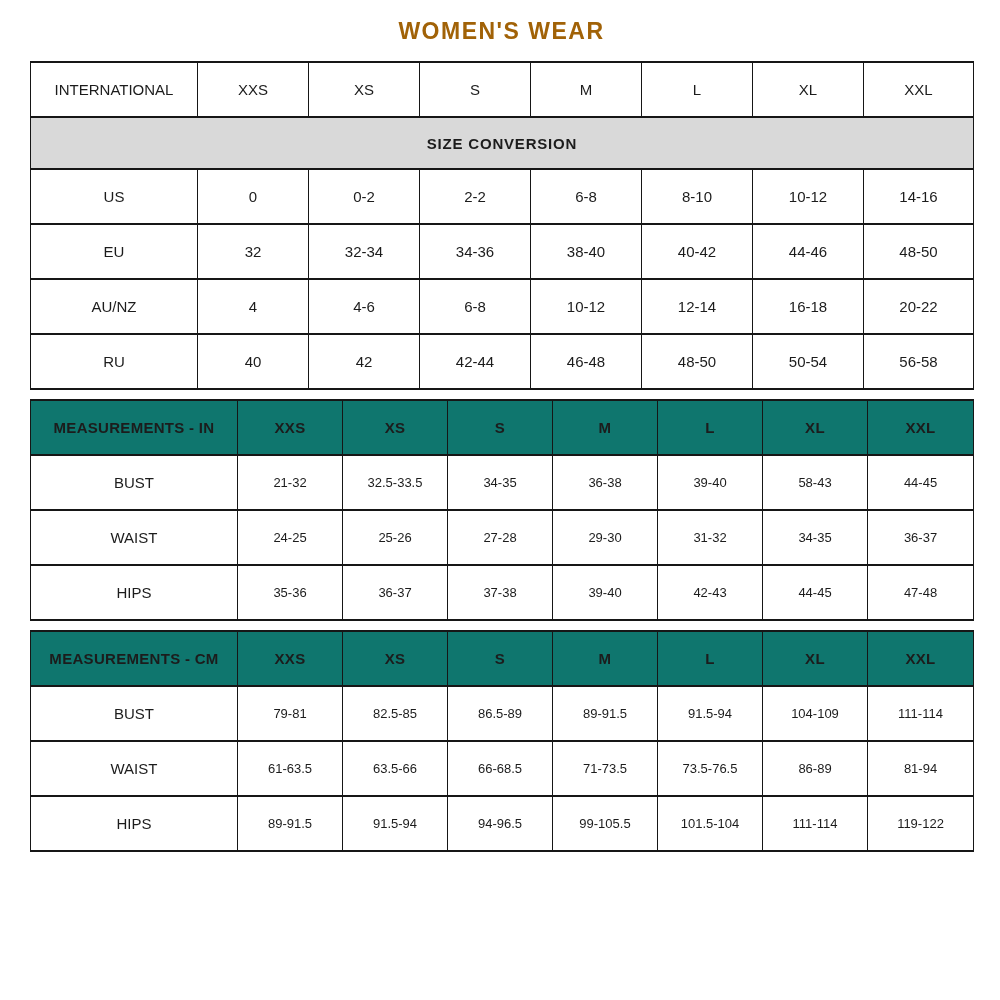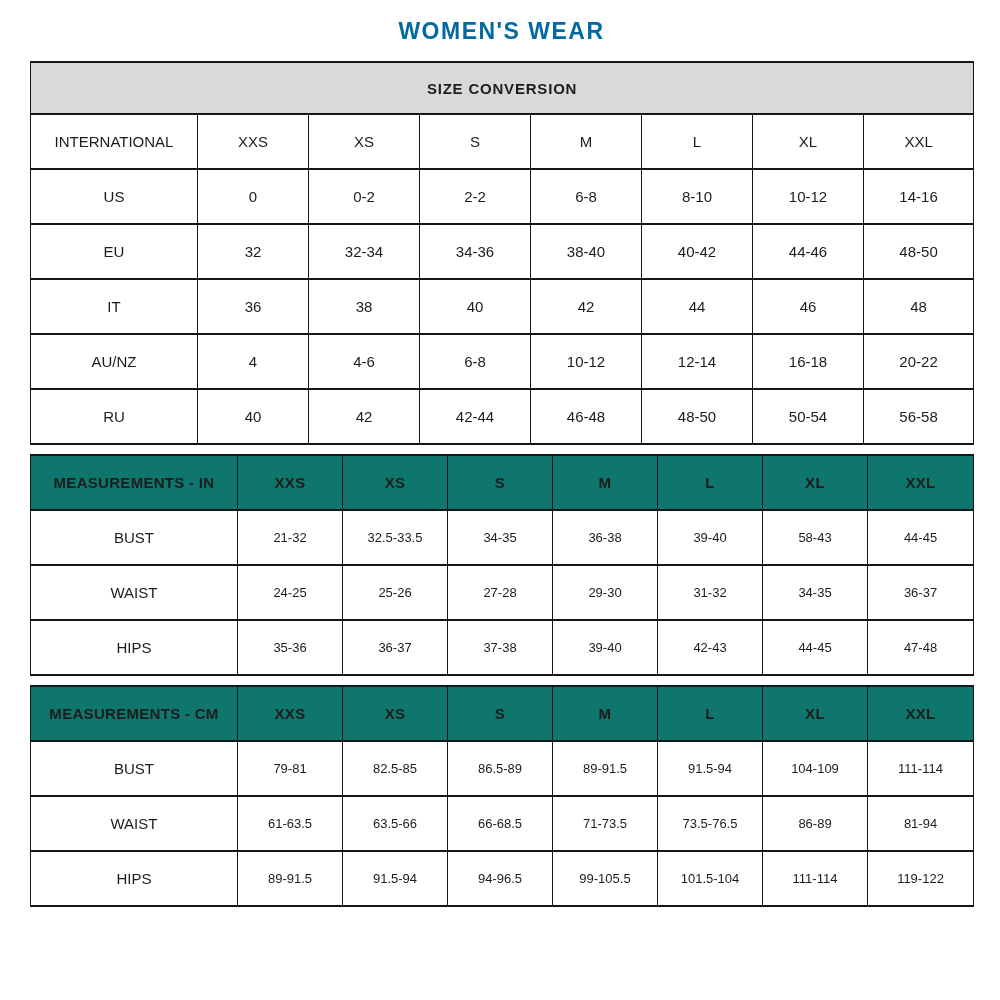--- a/index.html
+++ b/index.html
@@ -14,21 +14,21 @@
     width: 1000px;
     height: 1000px;
     box-sizing: border-box;
     padding: 14px 27px 0 30px;
   }
   .page-title {
     text-align: center;
     font-size: 23px;
     font-weight: 700;
     letter-spacing: 1.5px;
-    color: #0369a1;
+    color: #a16207;
     margin: 4px 0 16px 0;
   }
   table.tbl {
     border-collapse: collapse;
     table-layout: fixed;
     width: 943px;
     margin-bottom: 9px;
   }
   table.tbl td {
     border-left: 1.5px solid #161616;
@@ -73,61 +73,51 @@
         <col style="width:111px">
         <col style="width:111px">
         <col style="width:111px">
       <col style="width:111px">
         <col style="width:111px">
         <col style="width:111px">
         <col style="width:110px">
     </colgroup>
     <tbody>
         <tr>
-      <td colspan="8" class="title-cell">SIZE CONVERSION</td>
-    </tr>
-    <tr>
       <td>INTERNATIONAL</td>
       <td>XXS</td>
       <td>XS</td>
       <td>S</td>
       <td>M</td>
       <td>L</td>
       <td>XL</td>
       <td>XXL</td>
     </tr>
     <tr>
+      <td colspan="8" class="title-cell">SIZE CONVERSION</td>
+    </tr>
+    <tr>
       <td>US</td>
       <td>0</td>
       <td>0-2</td>
       <td>2-2</td>
       <td>6-8</td>
       <td>8-10</td>
       <td>10-12</td>
       <td>14-16</td>
     </tr>
     <tr>
       <td>EU</td>
       <td>32</td>
       <td>32-34</td>
       <td>34-36</td>
       <td>38-40</td>
       <td>40-42</td>
       <td>44-46</td>
       <td>48-50</td>
-    </tr>
-    <tr>
-      <td>IT</td>
-      <td>36</td>
-      <td>38</td>
-      <td>40</td>
-      <td>42</td>
-      <td>44</td>
-      <td>46</td>
-      <td>48</td>
     </tr>
     <tr>
       <td>AU/NZ</td>
       <td>4</td>
       <td>4-6</td>
       <td>6-8</td>
       <td>10-12</td>
       <td>12-14</td>
       <td>16-18</td>
       <td>20-22</td>

